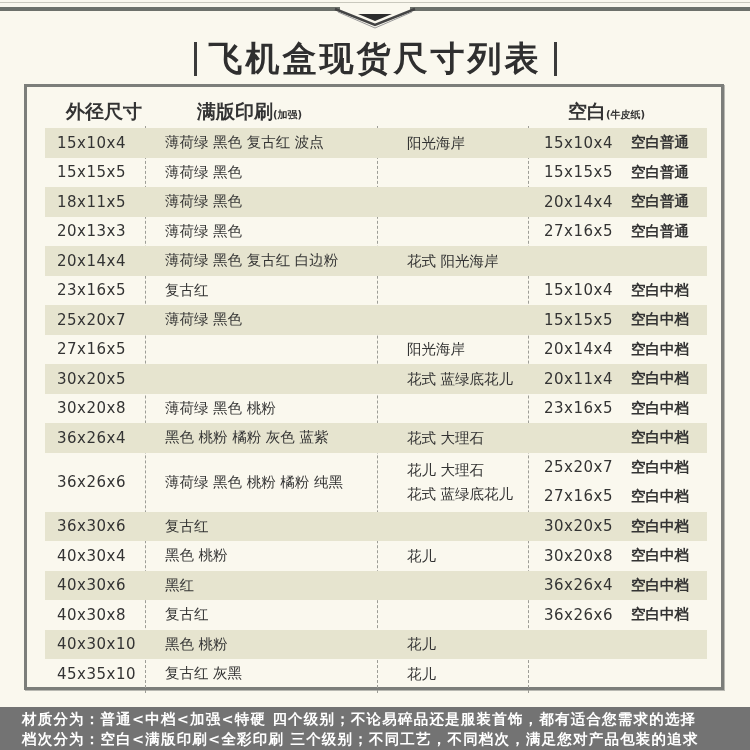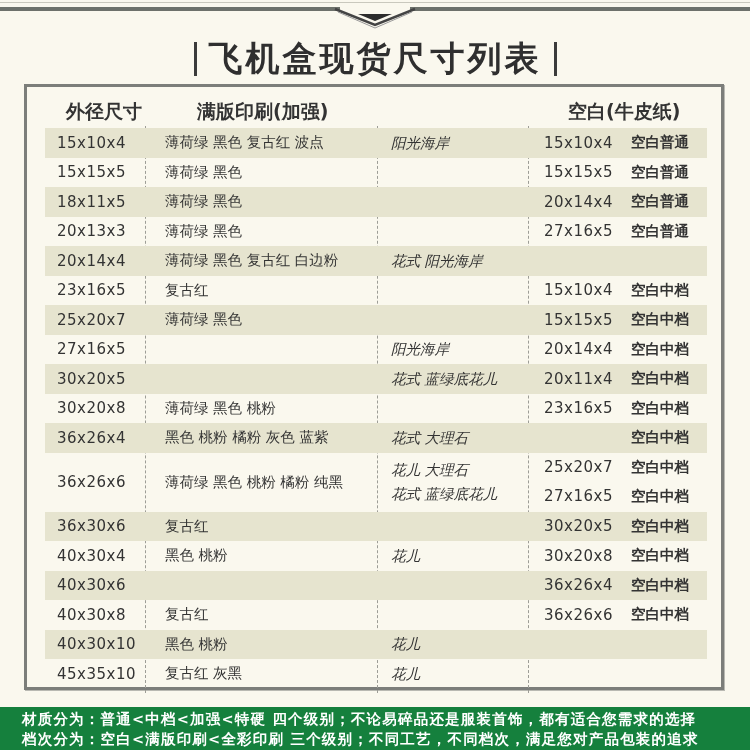--- a/index.html
+++ b/index.html
@@ -16,35 +16,35 @@
   .title-wrap { position:absolute; left:0; top:36px; width:750px; height:46px; display:flex; justify-content:center; align-items:center; }
   .title-bar { width:3px; height:34px; background:#3b3b3b; margin:0 12px; }
   .title { font-size:34px; font-weight:bold; letter-spacing:3px; color:#2f2f2f; }
   .frame {
     position:absolute; left:24px; top:84px; width:700px; height:606px;
     border:3px solid #7c7e7a; box-sizing:border-box; background:#faf8ee;
     box-shadow: 1px 1px 0 #b9b9b2;
   }
   .header-row { position:absolute; left:0; top:96px; width:750px; height:30px; }
   .hcell { position:absolute; top:0; height:30px; line-height:30px; font-size:19px; font-weight:bold; color:#333; white-space:nowrap; }
-  .hcell small { font-size:19px; font-weight:bold; }
+  .hcell small { font-size:10px; font-weight:bold; }
   .rows { position:absolute; left:45px; top:128px; width:662px; }
   .row { position:relative; width:662px; height:29.5px; }
   .row.shaded { background:#e6e4cf; }
   .row.double { height:59px; }
   .cell { position:absolute; top:0; height:100%; display:flex; flex-direction:column; justify-content:center; font-size:14.5px; color:#333; white-space:nowrap; }
   .c-size { left:12px; width:95px; font-size:15px; letter-spacing:0.5px; }
   .c-full { left:120px; width:220px; }
-  .c-color { left:346px; width:140px; line-height:24px;font-style:italic; }
+  .c-color { left:362px; width:140px; line-height:24px; }
   .c-blank-size { left:499px; width:80px; font-size:15px; letter-spacing:0.5px; }
   .c-blank-type { left:586px; width:80px;font-weight:bold; }
   .c-blank-type.double-col, .c-blank-size.double-col { line-height:29px; }
   .divider { position:absolute; top:126px; height:567px; border-left:1px dashed #9d9d96; }
   .footer {
-    position:absolute; left:0; top:707px; width:750px; height:43px; background:#15803d;
+    position:absolute; left:0; top:707px; width:750px; height:43px; background:#737373;
     color:#fff; font-size:14.5px; font-weight:bold; letter-spacing:1.2px; box-sizing:border-box; padding:2px 0 0 22px; line-height:20px;
   }
 </style>
 </head>
 <body>
 
 <div class="top-line-thin"></div>
 <div class="top-line-left"></div>
 <div class="top-line-right"></div>
 <svg class="chevron" viewBox="0 0 90 30">
@@ -198,20 +198,21 @@
     <div class="cell c-full">黑色  桃粉</div>
     <div class="cell c-color">
         <span>花儿</span>
       </div>
     <div class="cell c-blank-size">30x20x8</div>
     <div class="cell c-blank-type">空白中档</div>
   </div>
 
   <div class="row shaded">
     <div class="cell c-size">40x30x6</div>
+    <div class="cell c-full">黑红</div>
     <div class="cell c-color"></div>
     <div class="cell c-blank-size">36x26x4</div>
     <div class="cell c-blank-type">空白中档</div>
   </div>
 
   <div class="row">
     <div class="cell c-size">40x30x8</div>
     <div class="cell c-full">复古红</div>
     <div class="cell c-color"></div>
     <div class="cell c-blank-size">36x26x6</div>

